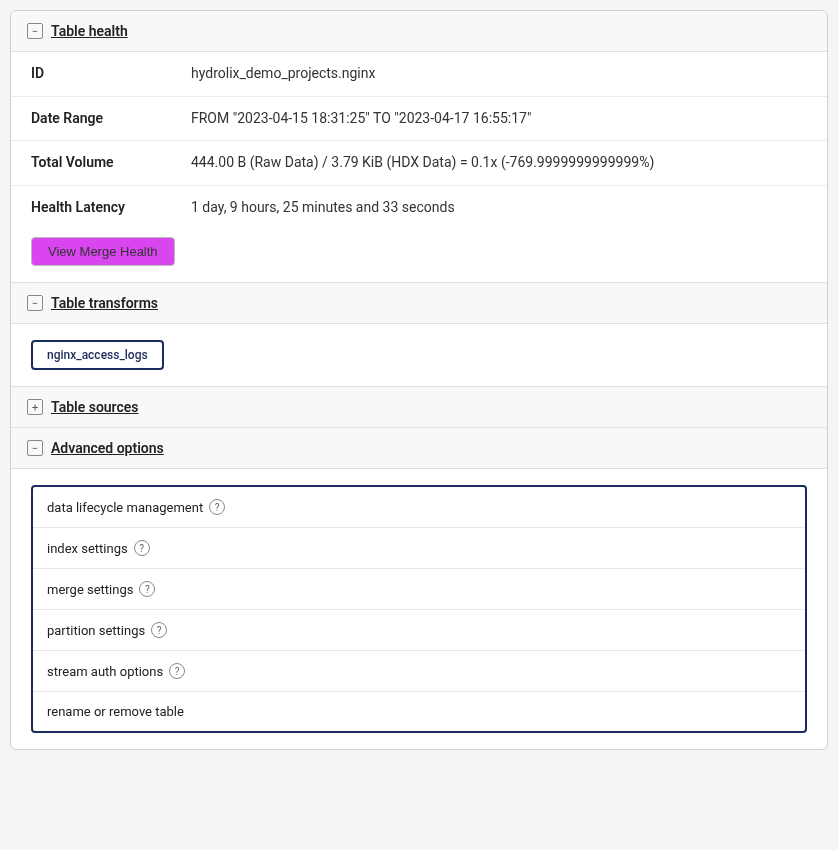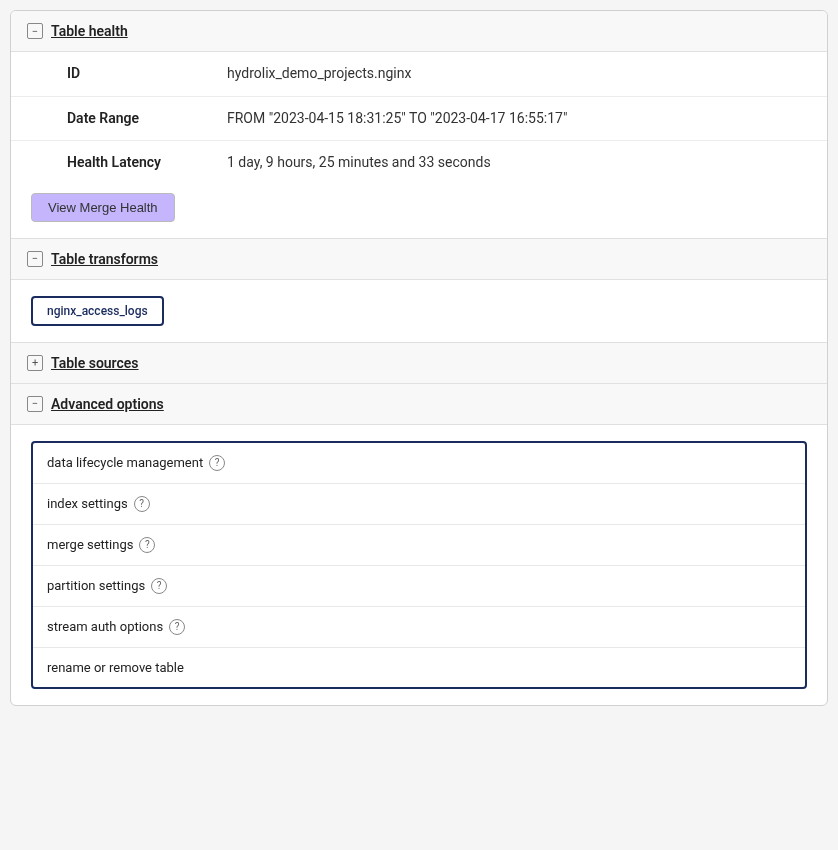--- a/index.html
+++ b/index.html
@@ -77,34 +77,33 @@
     .info-row:last-child {
       border-bottom: none;
     }
 
     .info-label {
       font-weight: 600;
       color: #222;
       width: 160px;
       flex-shrink: 0;
       padding-top: 1px;
-      margin-left: 36px;
     }
 
     .info-value {
       color: #333;
       flex: 1;
       line-height: 1.4;
     }
 
     
     .btn-outline {
       display: inline-block;
       border: 1px solid #bbb;
-      background: #c4b5fd;
+      background: #d946ef;
       color: #333;
       padding: 6px 16px;
       border-radius: 4px;
       cursor: pointer;
       font-size: 13px;
       margin: 8px 20px 16px 20px;
     }
 
     
     .transforms-content {
@@ -184,20 +183,24 @@
         <span class="info-label">ID</span>
         <span class="info-value">hydrolix_demo_projects.nginx</span>
       </div>
 
       <div class="info-row">
         <span class="info-label">Date Range</span>
         <span class="info-value">FROM "2023-04-15 18:31:25" TO "2023-04-17 16:55:17"</span>
       </div>
 
 
+      <div class="info-row">
+        <span class="info-label">Total Volume</span>
+        <span class="info-value">444.00 B (Raw Data) / 3.79 KiB (HDX Data) = 0.1x (-769.9999999999999%)</span>
+      </div>
 
       <div class="info-row">
         <span class="info-label">Health Latency</span>
         <span class="info-value">1 day, 9 hours, 25 minutes and 33 seconds</span>
       </div>
     </div>
 
     <button class="btn-outline">View Merge Health</button>
   </div>
 

